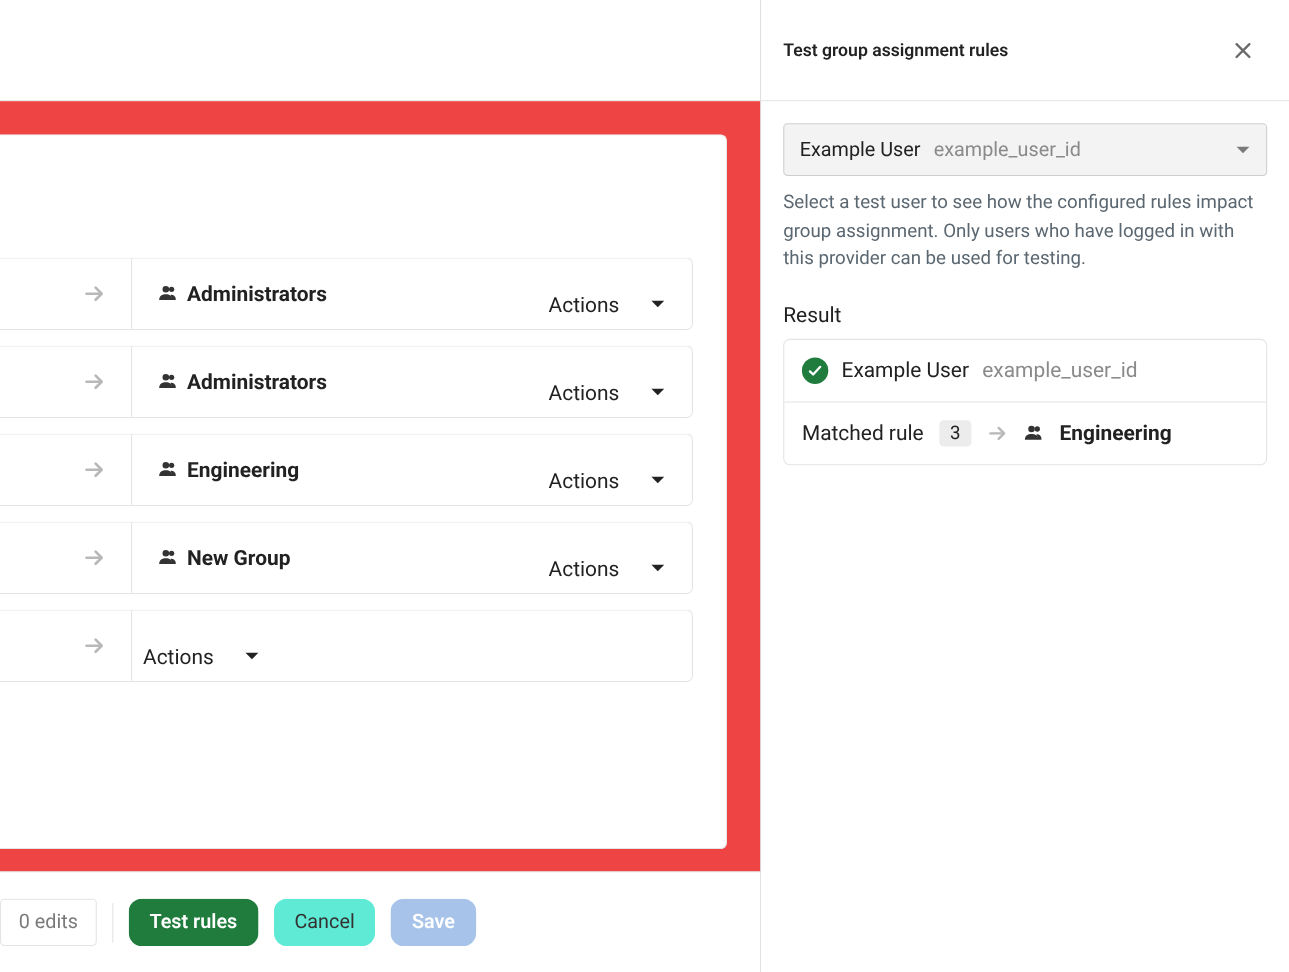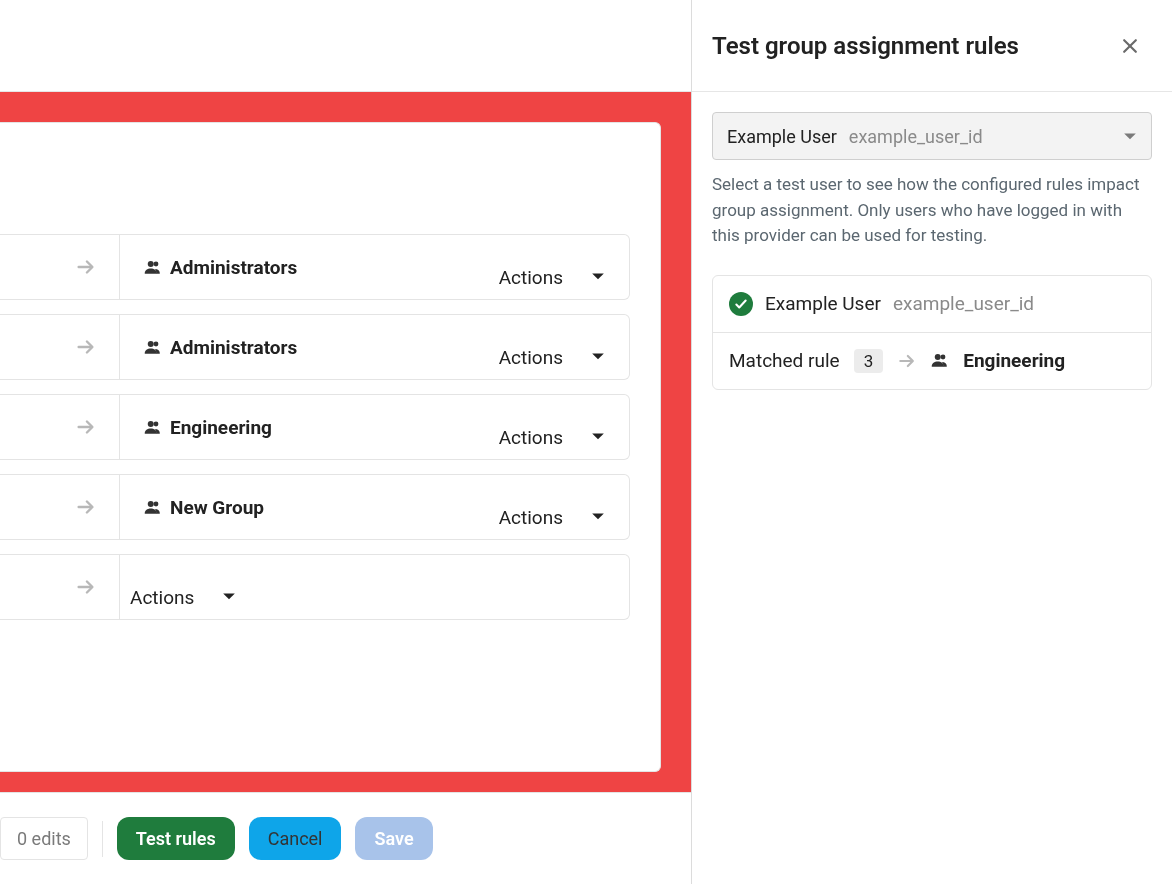--- a/index.html
+++ b/index.html
@@ -128,21 +128,21 @@
     border: 1px solid transparent;
     cursor: pointer;
     font-family: inherit;
   }
   .btn-green {
     background: #1f7c3d;
     color: #fff;
     font-weight: 600;
   }
   .btn-grey {
-    background: #0ea5e9;
+    background: #5eead4;
     color: #333;
   }
   .btn-blue {
     background: #a8c3ea;
     color: #fff;
     font-weight: 600;
   }
 
   .right {
     flex: 1;
@@ -152,21 +152,21 @@
   }
   .right-header {
     height: 92px;
     border-bottom: 1px solid #e6e6e6;
     display: flex;
     align-items: center;
     justify-content: space-between;
     padding: 0 26px 0 20px;
   }
   .right-header .title {
-    font-size: 24px;
+    font-size: 16px;
     font-weight: 600;
   }
   .close-btn {
     color: #6a6a6a;
     cursor: pointer;
     padding: 6px;
     line-height: 0;
   }
   .right-body {
     padding: 20px 20px;
@@ -428,20 +428,21 @@
         </div>
         <span class="caret">
           <svg width="14" height="10" viewBox="0 0 12 8" fill="currentColor">
               <path d="M1 1l5 5 5-5z"></path>
             </svg>
         </span>
       </div>
 
       <div class="help-text">Select a test user to see how the configured rules impact group assignment. Only users who have logged in with this provider can be used for testing.</div>
 
+      <div class="section-label">Result</div>
 
       <div class="result-card">
         <div class="result-top">
           <span class="check-circle">
             <svg width="14" height="14" viewBox="0 0 24 24" fill="none" stroke="#fff" stroke-width="3.5" stroke-linecap="round" stroke-linejoin="round">
                 <polyline points="4 13 9 18 20 6"></polyline>
               </svg>
           </span>
           <span class="user-name">Example User</span>
           <span class="user-id">example_user_id</span>

